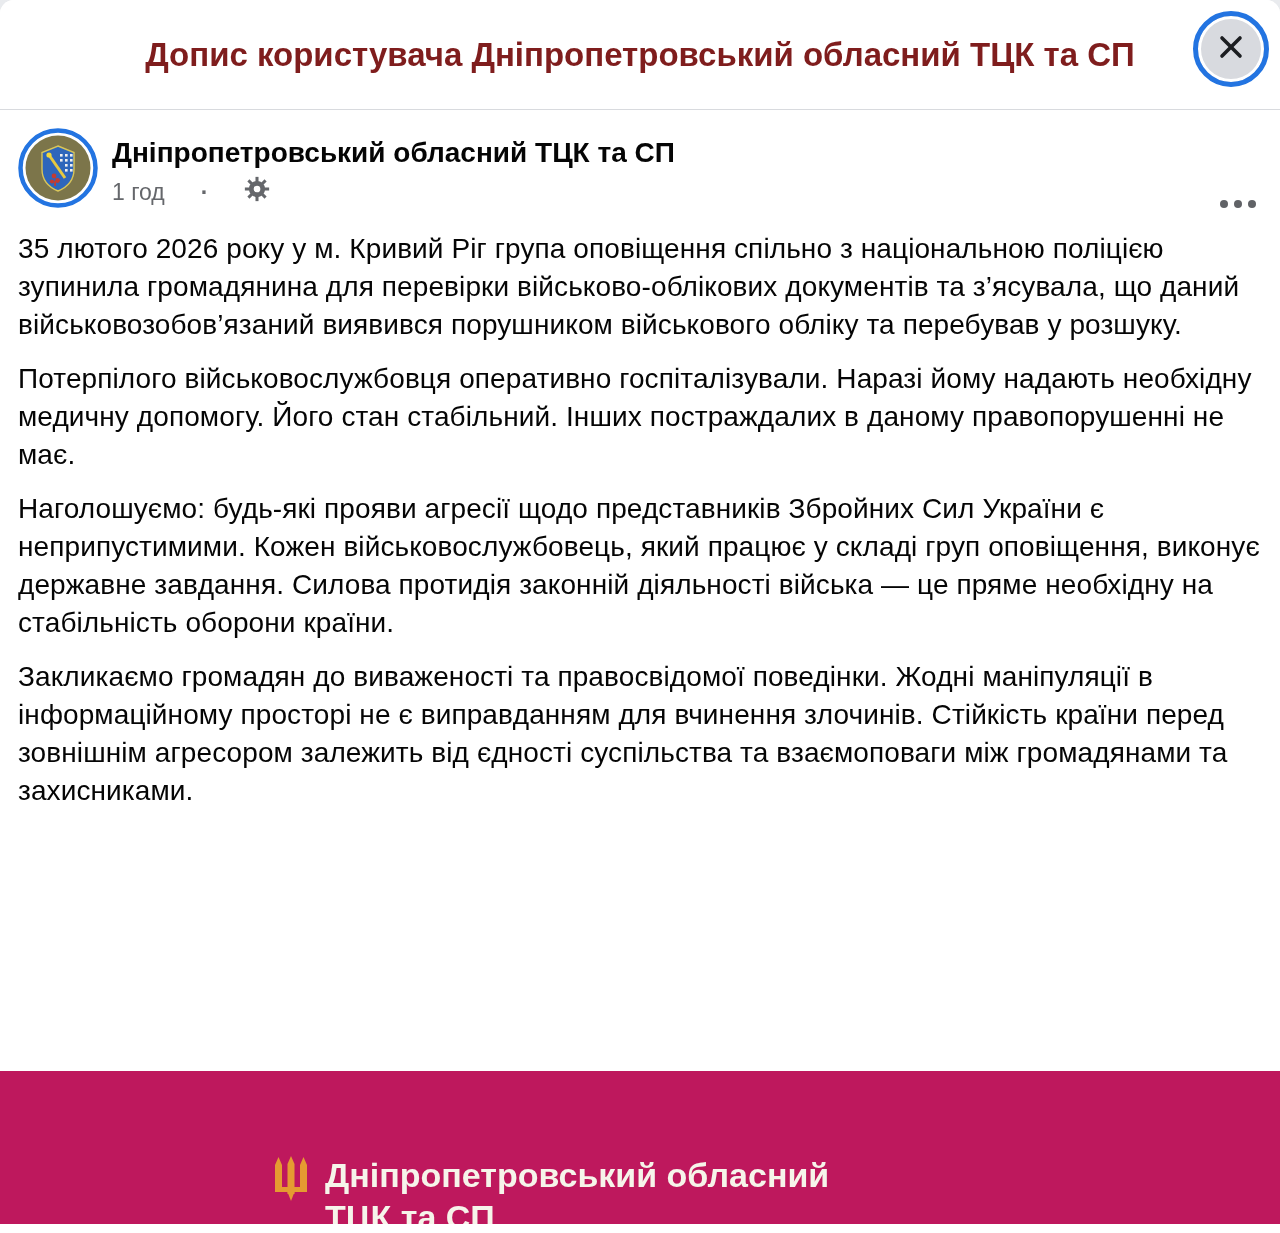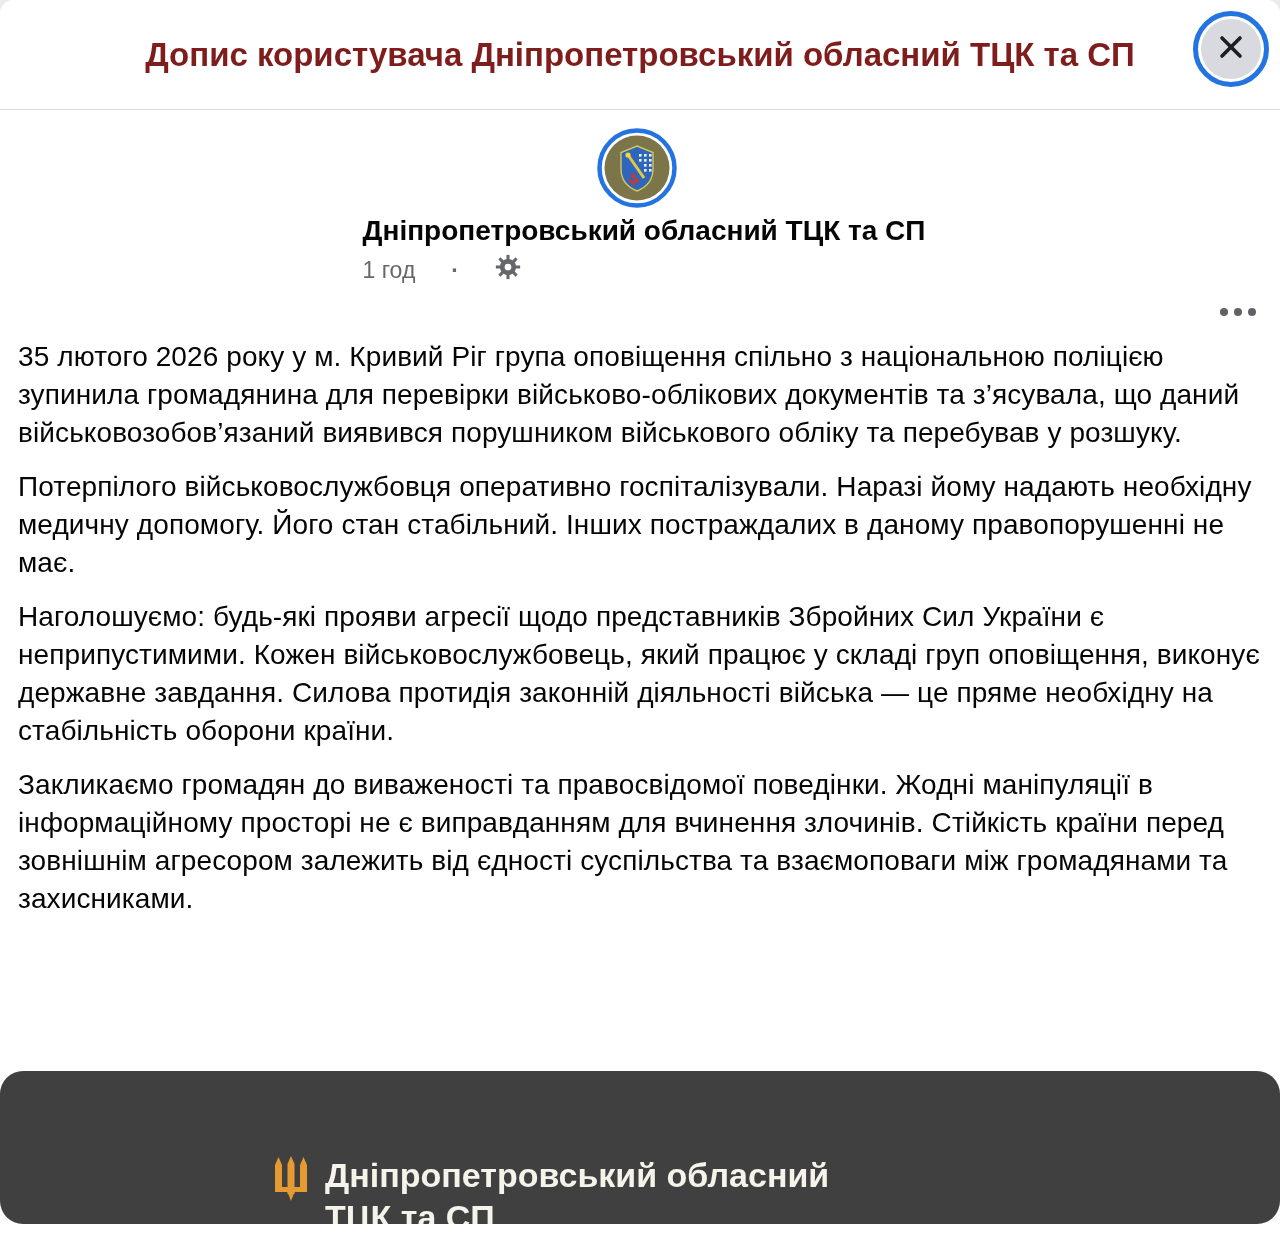--- a/index.html
+++ b/index.html
@@ -18,39 +18,39 @@
     text-align:center; max-width:1060px; padding:0 10px;
   }
   .close-btn {
     position:absolute; top:11px; right:11px; width:66px; height:66px;
     border-radius:50%; background:#d8dadf; border:5px solid #2374e1;
     box-shadow: inset 0 0 0 3px #ffffff;
     display:flex; align-items:center; justify-content:center; cursor:pointer;
   }
   
   .post-header {
-    display:flex; align-items:center; padding:18px 24px 0 18px;flex-direction:column;
+    display:flex; align-items:flex-end; padding:18px 24px 0 18px;
   }
   .avatar { width:80px; height:80px; flex:0 0 auto; }
   .author-block { margin-left:14px; padding-top:6px; }
   .author-name { font-size:28px; font-weight:bold; color:#050505; line-height:34px; }
   .meta-row { display:flex; align-items:center; margin-top:6px; color:#65676b; font-size:23px;gap:28px; }
   .meta-sep { margin:0 8px; font-weight:bold; }
   .dots-menu { margin-left:auto; display:flex; gap:6px; padding-top:22px; cursor:pointer; }
   .dots-menu i { width:8px; height:8px; border-radius:50%; background:#606266; display:block; }
   
   .post-body { padding:6px 18px 0 18px; }
   .post-body p {
     margin:16px 0; font-size:28px; line-height:38px; color:#050505;
     letter-spacing:0.1px;
   }
   
   .banner {
     position:absolute; left:0; top:1071px; width:1280px; height:153px;
-    background:#404040; overflow:hidden;border-radius:23px;
+    background:#be185d; overflow:hidden;
   }
   .banner-content { position:absolute; left:273px; top:83px; display:flex; align-items:flex-start; }
   .banner-text { margin-left:16px; color:#f6f4ea; font-weight:bold; font-size:34px; line-height:42px; }
   .trident { width:36px; height:46px; margin-top:2px; }
 </style>
 </head>
 <body>
 
 <div class="modal">
 

